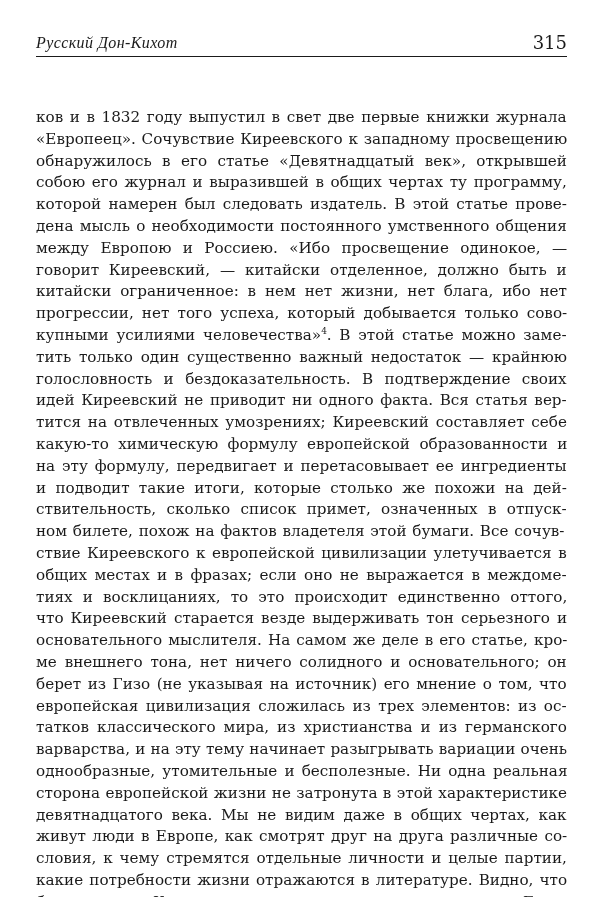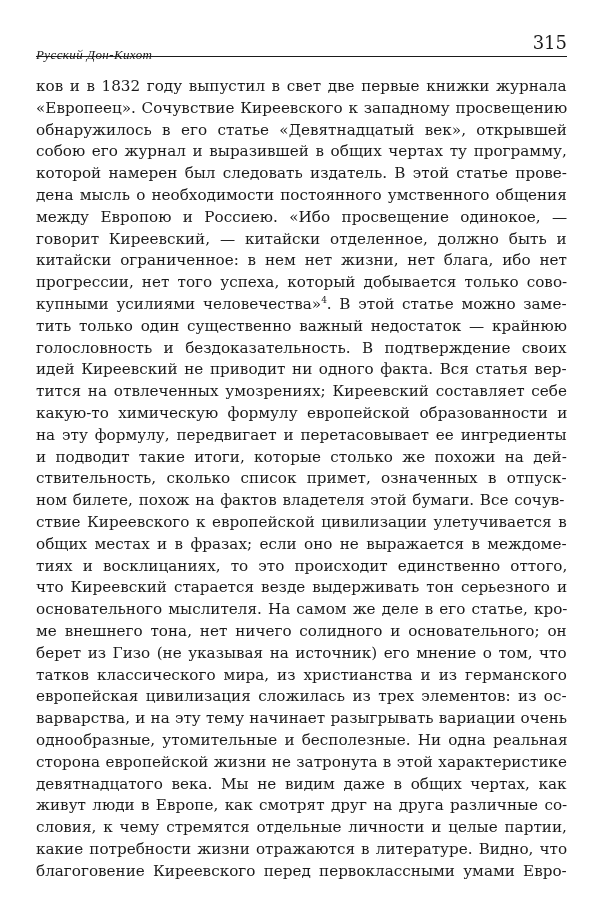--- a/index.html
+++ b/index.html
@@ -27,24 +27,23 @@
       width: 531px;
       height: 22px;
       font-family: "DejaVu Serif", serif;
     }
     .running-title {
       position: absolute;
       left: 0;
       top: 0;
       font-family: "Liberation Serif", serif;
       font-style: italic;
-      font-size: 13px;
+      font-size: 16px;
       letter-spacing: 0.4px;
       line-height: 20px;
-      margin-top: 12px;
     }
     .page-number {
       position: absolute;
       right: 0;
       top: 0;
       font-family: "DejaVu Serif", serif;
       font-size: 18px;
       line-height: 20px;
     }
     .head-rule {
@@ -82,21 +81,21 @@
 <body>
 
 <div class="page">
   <div class="running-head">
     <span class="running-title">Русский Дон-Кихот</span>
     <span class="page-number">315</span>
   </div>
   <div class="head-rule"></div>
 
   <div class="body-text">
-    <span class="line" style="display: block; width: 531px; text-align: left; text-align-last: auto; word-spacing: 1.72727px;">ков и в 1832 году выпустил в свет две первые книжки журнала</span>
+    <span class="line" style="display: block; width: 531px; text-align: left; text-align-last: auto; word-spacing: 1.72727px; margin-top: 31px;">ков и в 1832 году выпустил в свет две первые книжки журнала</span>
     <span class="line" style="display: block; width: 531px; text-align: left; text-align-last: auto; word-spacing: 1px;">«Европеец». Сочувствие Киреевского к западному просвещению</span>
     <span class="line" style="display: block; width: 531px; text-align: left; text-align-last: auto; word-spacing: 5.5px;">обнаружилось в его статье «Девятнадцатый век», открывшей</span>
     <span class="line" style="display: block; width: 531px; text-align: left; text-align-last: auto; word-spacing: 1.77778px;">собою его журнал и выразившей в общих чертах ту программу,</span>
     <span class="line" style="display: block; width: 531px; text-align: left; text-align-last: auto; word-spacing: 2.5px;">которой намерен был следовать издатель. В этой статье прове-</span>
     <span class="line" style="display: block; width: 531px; text-align: left; text-align-last: auto; word-spacing: 1.33333px;">дена мысль о необходимости постоянного умственного общения</span>
     <span class="line" style="display: block; width: 531px; text-align: left; text-align-last: auto; word-spacing: 6.57143px;">между Европою и Россиею. «Ибо просвещение одинокое, —</span>
     <span class="line" style="display: block; width: 531px; text-align: left; text-align-last: auto; word-spacing: 5px;">говорит Киреевский, — китайски отделенное, должно быть и</span>
     <span class="line" style="display: block; width: 531px; text-align: left; text-align-last: auto; word-spacing: 4px;">китайски ограниченное: в нем нет жизни, нет блага, ибо нет</span>
     <span class="line" style="display: block; width: 531px; text-align: left; text-align-last: auto; word-spacing: 3.28571px;">прогрессии, нет того успеха, который добывается только сово-</span>
     <span class="line" style="display: block; width: 531px; text-align: left; text-align-last: auto; word-spacing: 2.85714px;"><span>купными усилиями человечества»</span><sup class="fn">4</sup><span>. В этой статье можно заме-</span></span>
@@ -109,22 +108,22 @@
     <span class="line" style="display: block; width: 531px; text-align: left; text-align-last: auto; word-spacing: 4.44444px;">и подводит такие итоги, которые столько же похожи на дей-</span>
     <span class="line" style="display: block; width: 531px; text-align: left; text-align-last: auto; word-spacing: 5.5px;">ствительность, сколько список примет, означенных в отпуск-</span>
     <span class="line" style="display: block; width: 531px; text-align: left; text-align-last: auto; word-spacing: 0.888889px;">ном билете, похож на фактов владетеля этой бумаги. Все сочув-</span>
     <span class="line" style="display: block; width: 531px; text-align: left; text-align-last: auto; word-spacing: 1.66667px;">ствие Киреевского к европейской цивилизации улетучивается в</span>
     <span class="line" style="display: block; width: 531px; text-align: left; text-align-last: auto; word-spacing: 2.5px;">общих местах и в фразах; если оно не выражается в междоме-</span>
     <span class="line" style="display: block; width: 531px; text-align: left; text-align-last: auto; word-spacing: 5.28571px;">тиях и восклицаниях, то это происходит единственно оттого,</span>
     <span class="line" style="display: block; width: 531px; text-align: left; text-align-last: auto; word-spacing: 2.14286px;">что Киреевский старается везде выдерживать тон серьезного и</span>
     <span class="line" style="display: block; width: 531px; text-align: right; text-align-last: auto; word-spacing: 1.22222px;">основательного мыслителя. На самом же деле в его статье, кро-</span>
     <span class="line" style="display: block; width: 531px; text-align: left; text-align-last: auto; word-spacing: 3px;">ме внешнего тона, нет ничего солидного и основательного; он</span>
     <span class="line" style="display: block; width: 531px; text-align: left; text-align-last: auto; word-spacing: 1.63636px;">берет из Гизо (не указывая на источник) его мнение о том, что</span>
+    <span class="line" style="display: block; width: 531px; text-align: left; text-align-last: auto; word-spacing: 2.57143px;">европейская цивилизация сложилась из трех элементов: из ос-</span>
     <span class="line" style="display: block; width: 531px; text-align: left; text-align-last: auto; word-spacing: 3.14286px;">татков классического мира, из христианства и из германского</span>
-    <span class="line" style="display: block; width: 531px; text-align: left; text-align-last: auto; word-spacing: 2.57143px;">европейская цивилизация сложилась из трех элементов: из ос-</span>
     <span class="line" style="display: block; width: 531px; text-align: center; text-align-last: auto; word-spacing: 0.375px;">варварства, и на эту тему начинает разыгрывать вариации очень</span>
     <span class="line" style="display: block; width: 531px; text-align: left; text-align-last: auto; word-spacing: 2.33333px;">однообразные, утомительные и бесполезные. Ни одна реальная</span>
     <span class="line" style="display: block; width: 531px; text-align: left; text-align-last: auto; word-spacing: 0.571429px;">сторона европейской жизни не затронута в этой характеристике</span>
     <span class="line" style="display: block; width: 531px; text-align: left; text-align-last: auto; word-spacing: 3.77778px;">девятнадцатого века. Мы не видим даже в общих чертах, как</span>
     <span class="line" style="display: block; width: 531px; text-align: left; text-align-last: auto; word-spacing: 1.5px;">живут люди в Европе, как смотрят друг на друга различные со-</span>
     <span class="line" style="display: block; width: 531px; text-align: left; text-align-last: auto; word-spacing: 2px;">словия, к чему стремятся отдельные личности и целые партии,</span>
     <span class="line" style="display: block; width: 531px; text-align: left; text-align-last: auto; word-spacing: 1.28571px;">какие потребности жизни отражаются в литературе. Видно, что</span>
     <span class="line" style="display: block; width: 531px; text-align: left; text-align-last: auto; word-spacing: 3.4px;">благоговение Киреевского перед первоклассными умами Евро-</span>
 
   </div>

